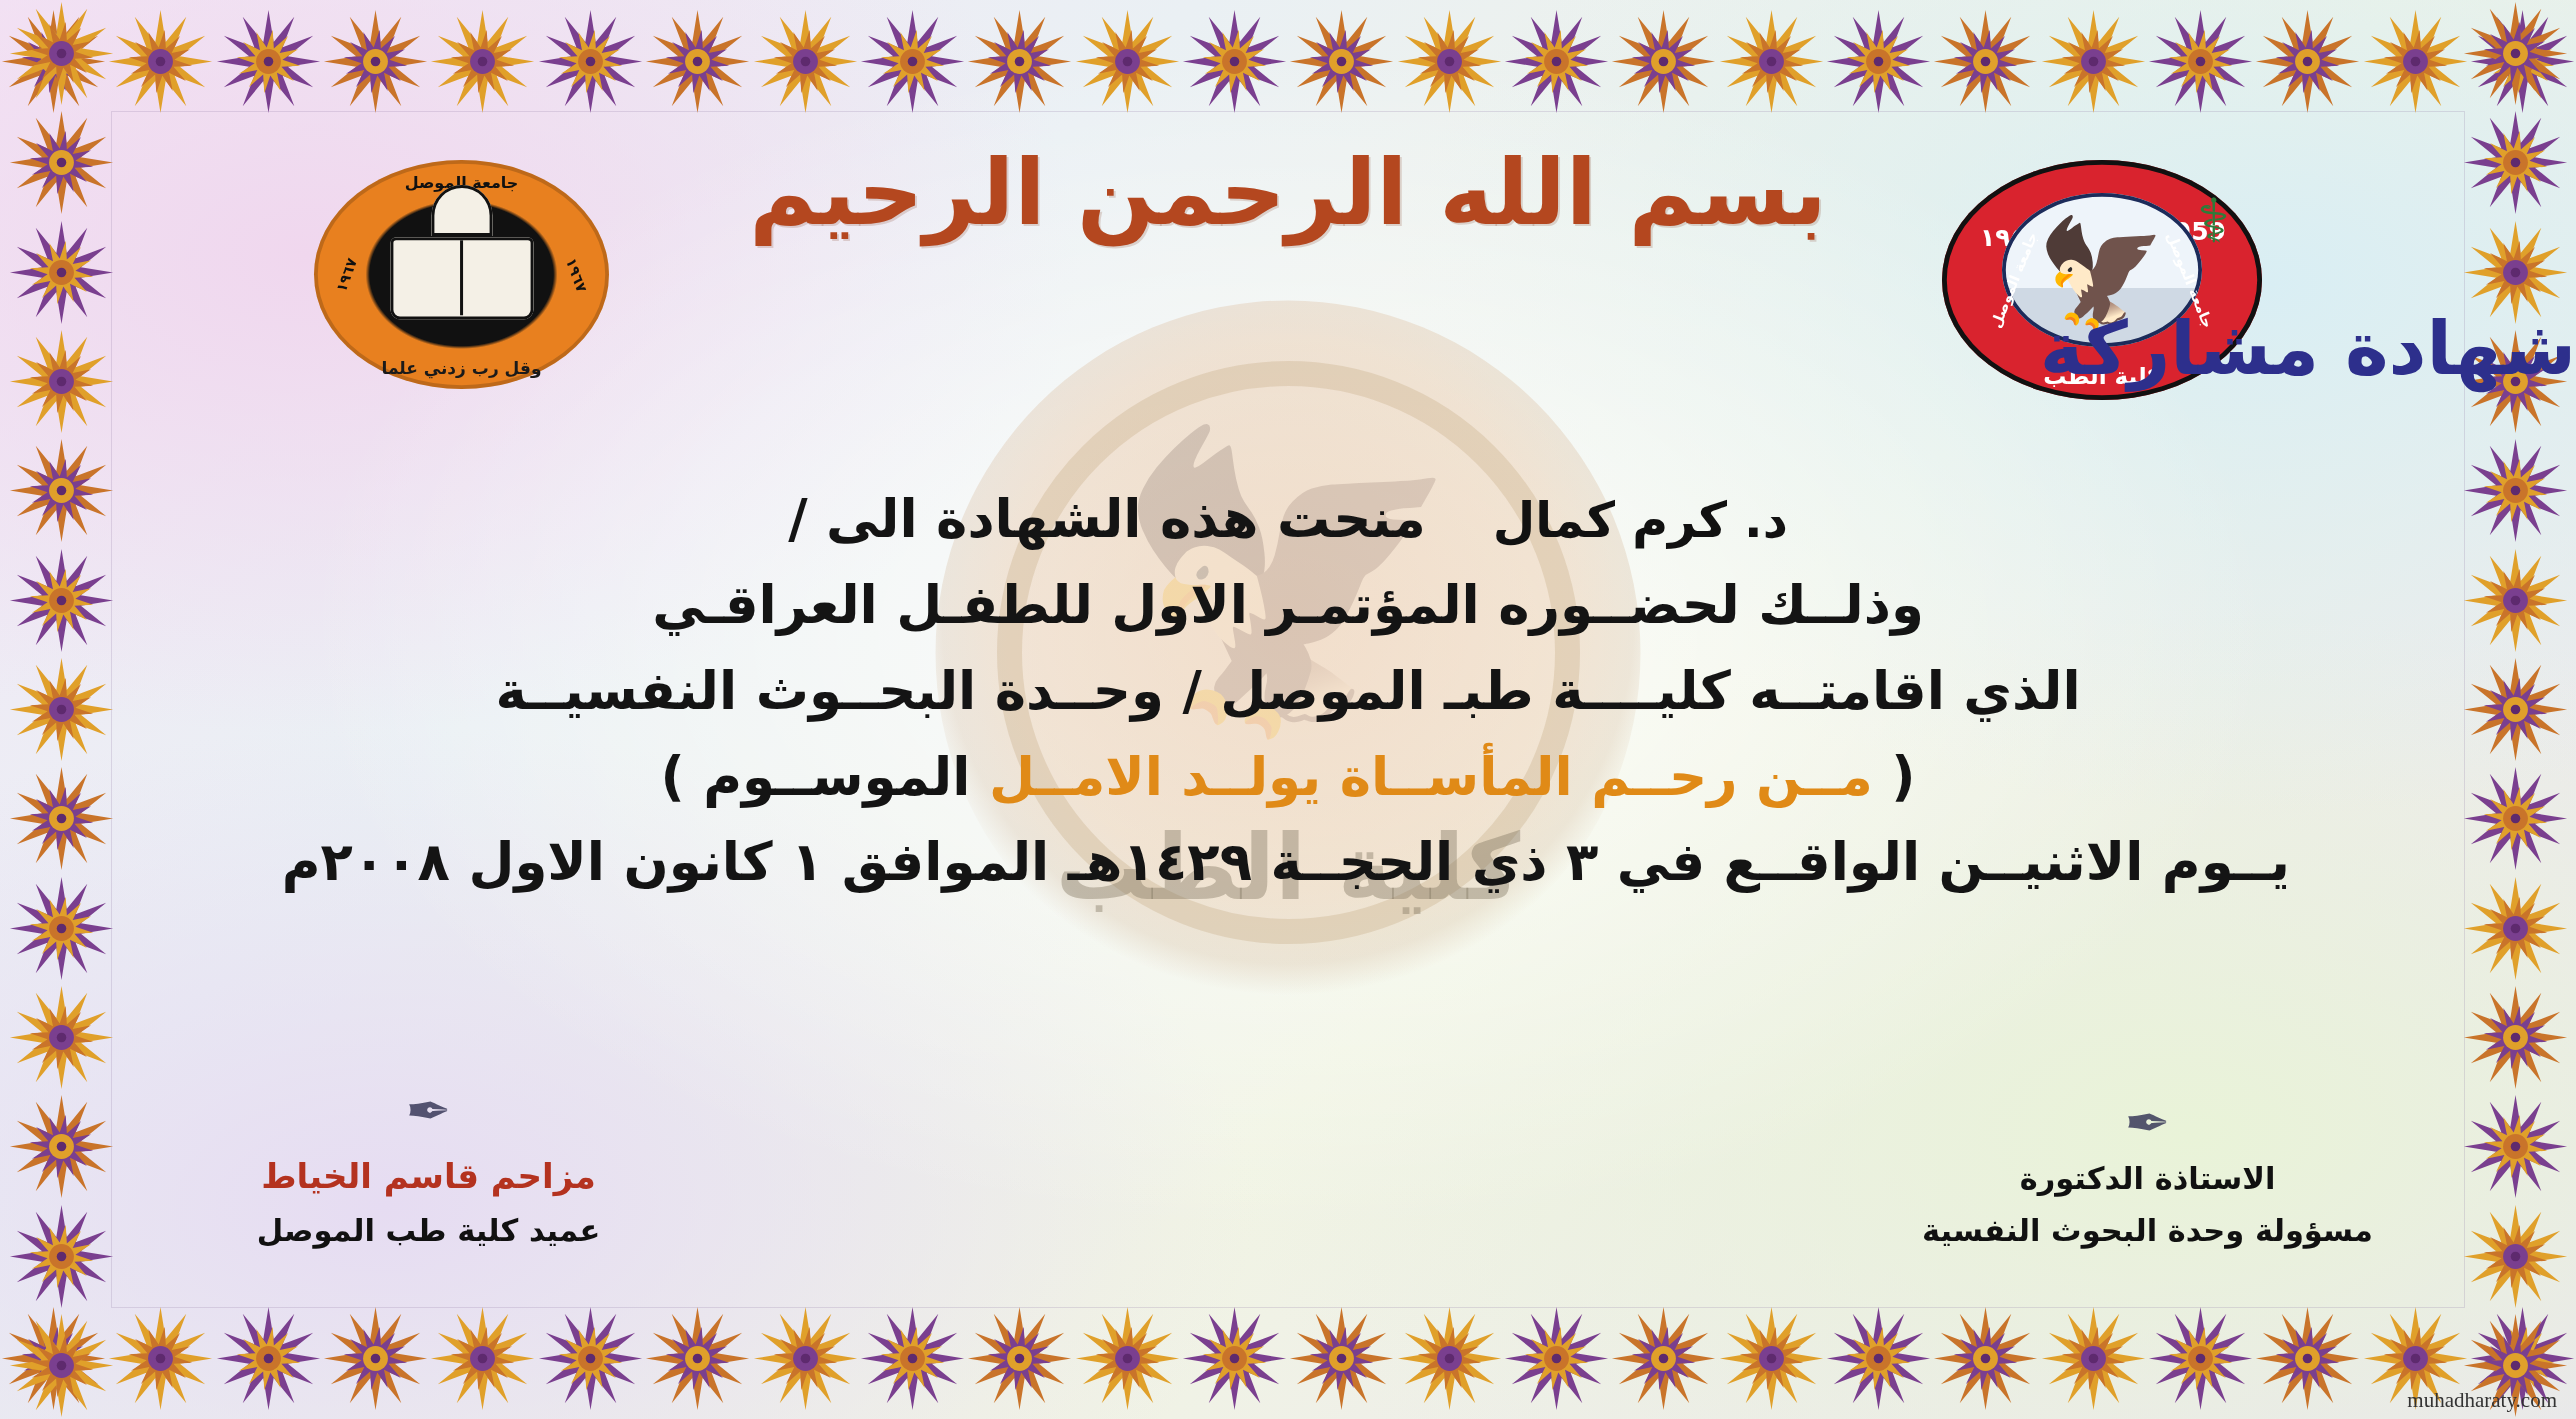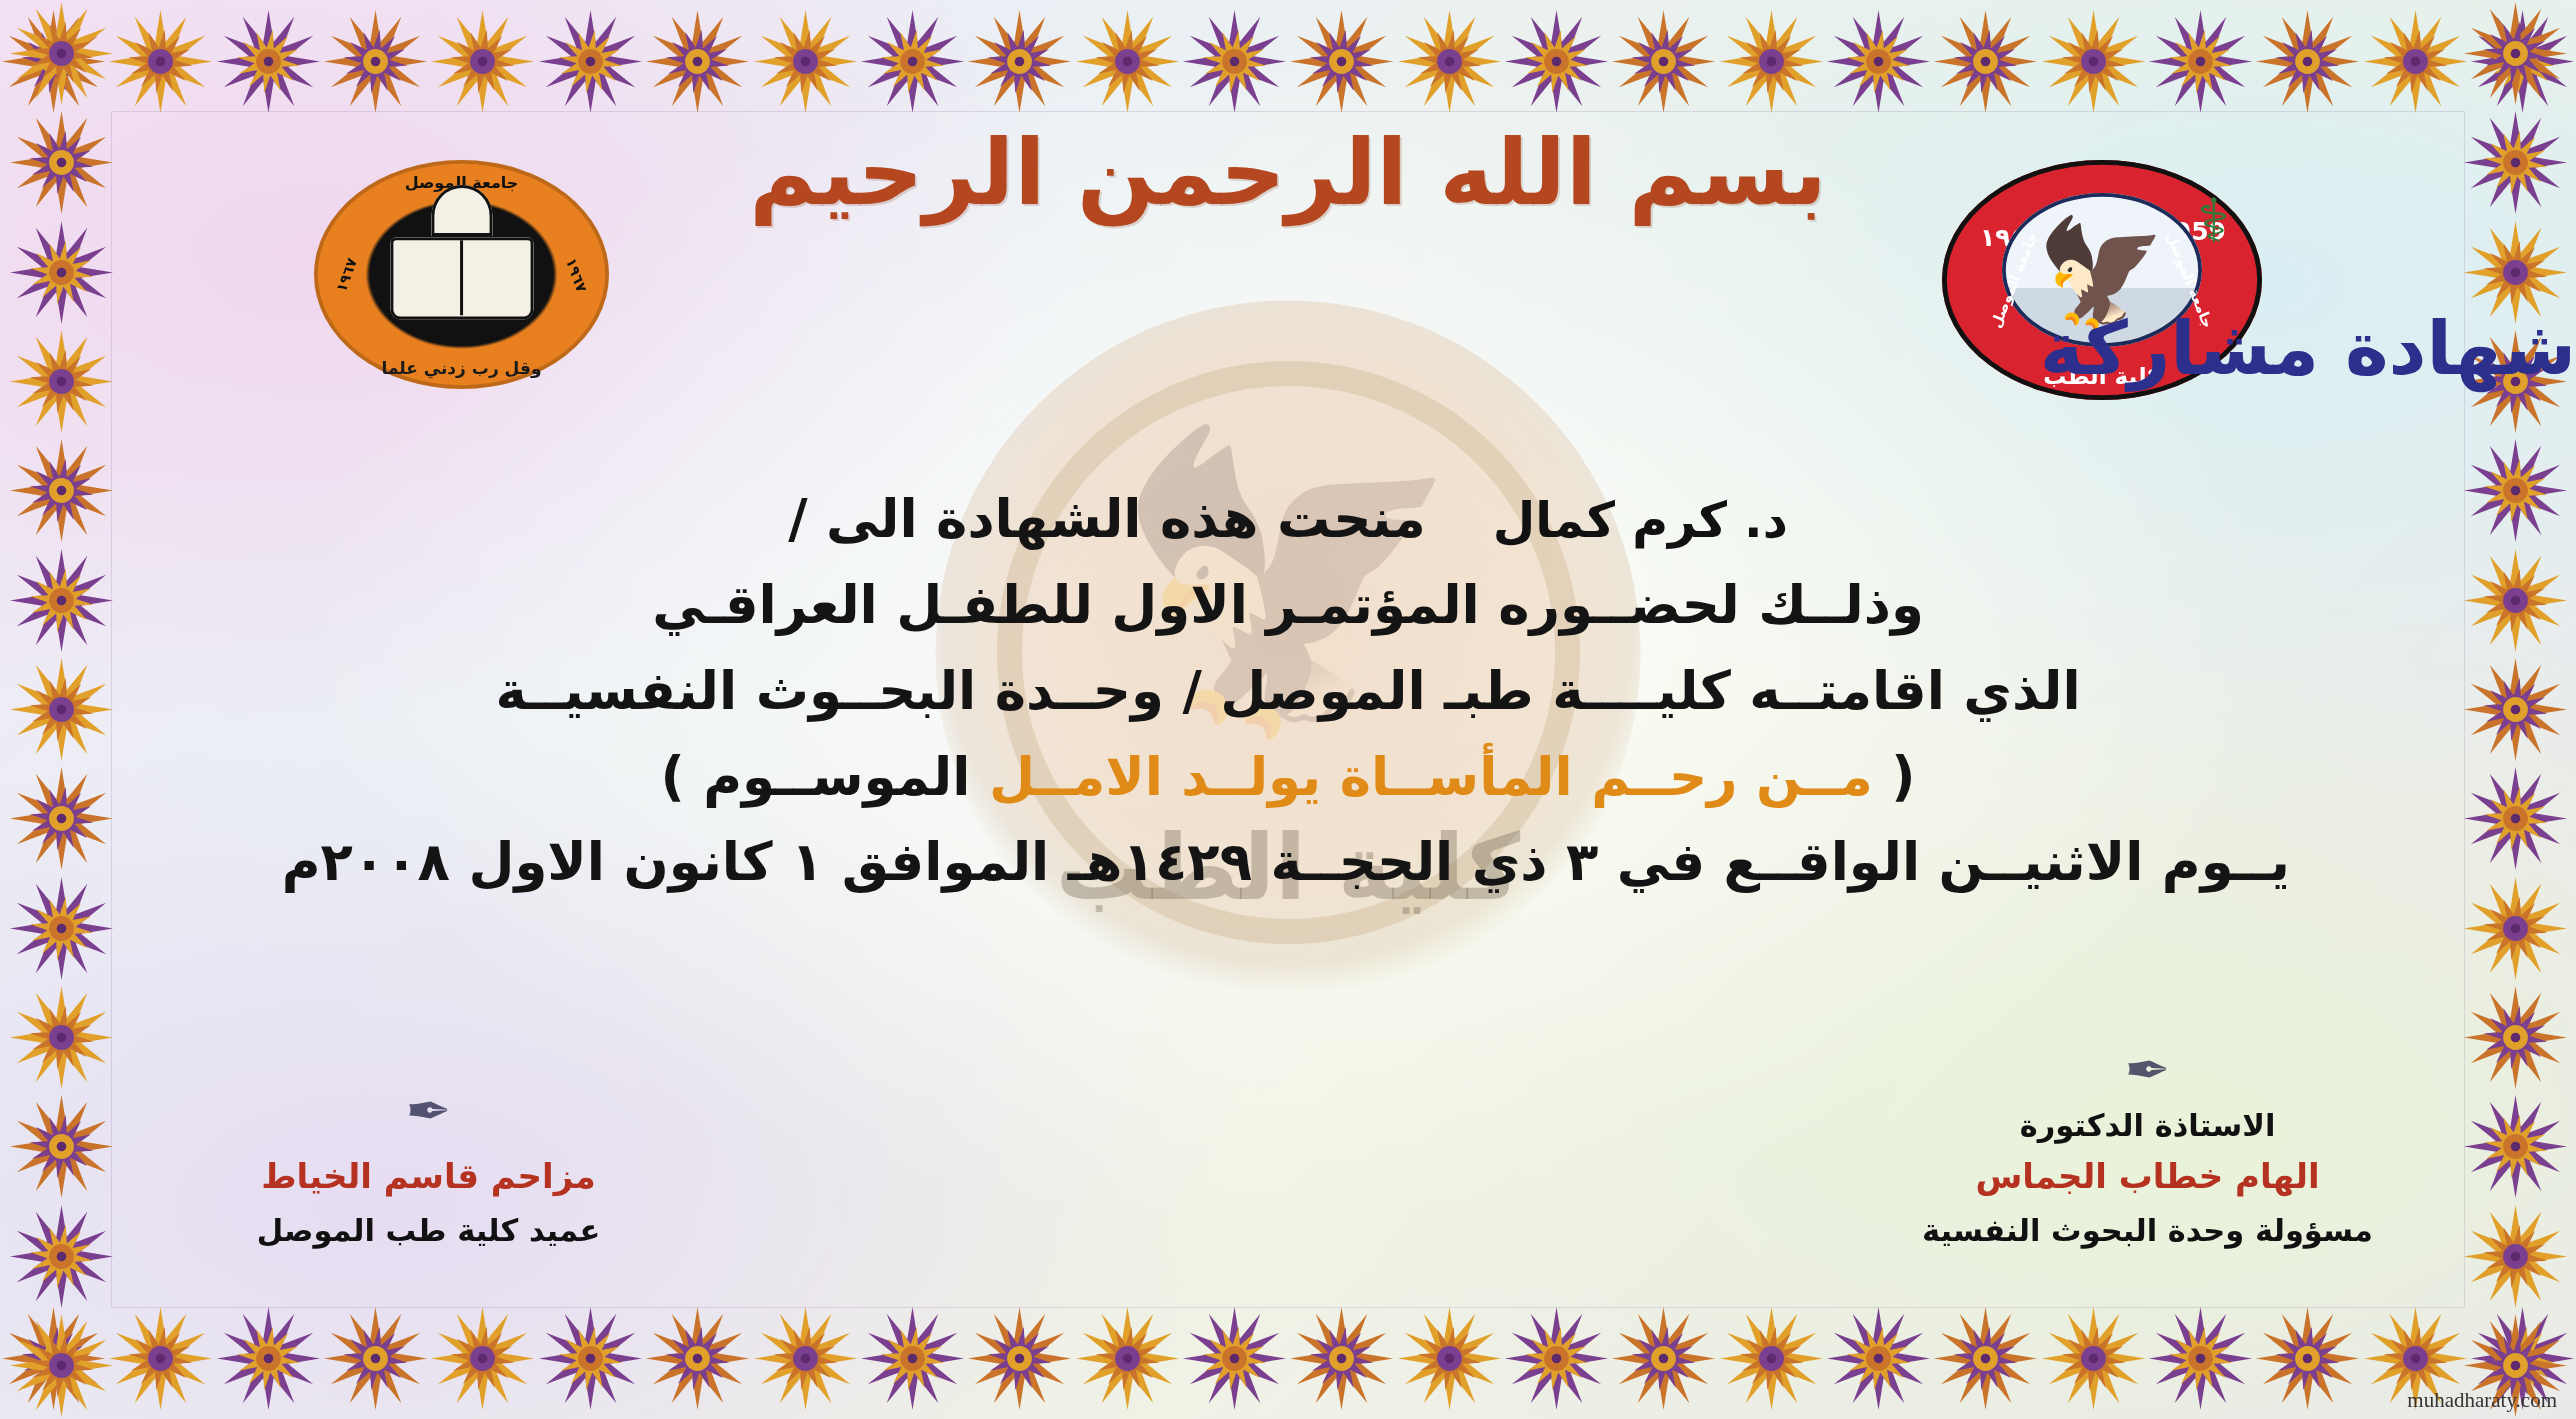--- a/index.html
+++ b/index.html
@@ -200,21 +200,21 @@
   }
   .emblem-right .lbl-r {
     position: absolute; right: 21px; top: 50%; transform: translateY(-50%) rotate(68deg);
     font-size: 14.3px; color: #fff; font-weight: bold; white-space: nowrap;
   }
 
   
   .basmala {
     position: absolute;
     left: 0; right: 0;
-    top: 120px;
+    top: 140px;
     text-align: center;
     font-family: "DejaVu Sans", sans-serif;
     font-size: 91px;
     color: #b4471f;
     font-weight: bold;
     letter-spacing: 3.8px;
     text-shadow: 1.9px 1.9px 0 rgba(120,50,20,0.18);
   }
   .cert-title {
     position: absolute;
@@ -808,19 +808,18 @@
 
   <div class="sig sig-left">
     <div class="sig-mark">✒</div>
     <div class="sig-name">مزاحم قاسم الخياط</div>
     <div class="sig-sub">عميد كلية طب الموصل</div>
   </div>
 
   <div class="sig sig-right">
     <div class="sig-mark">✒</div>
     <div class="sig-role">الاستاذة الدكتورة</div>
-    <div class="sig-name">الهام خطاب الجماس</div>
     <div class="sig-sub">مسؤولة وحدة البحوث النفسية</div>
   </div>
 
   <div class="credit">muhadharaty.com</div>
 </div>
 
 
 </body></html>

